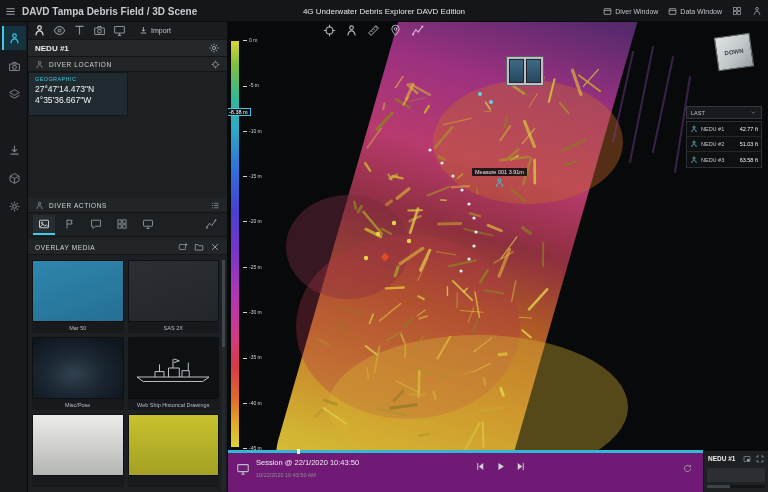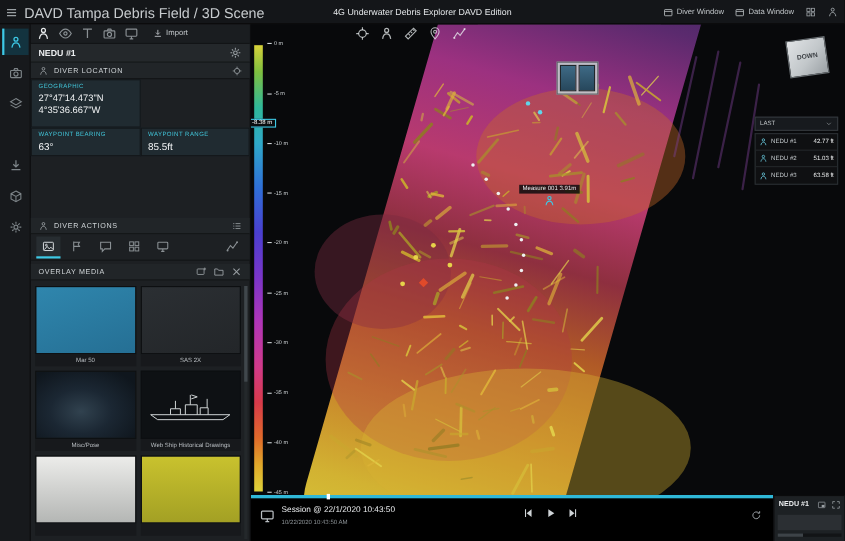--- a/index.html
+++ b/index.html
@@ -7,21 +7,21 @@
   body { font-family:"Liberation Sans", sans-serif; }
   #app { position:relative; width:768px; height:492px; background:#101214; overflow:hidden; color:#e6e9ea; }
 
   .ic { display:block; }
   .ic svg { display:block; width:100%; height:100%; }
   .ibtn { display:flex; align-items:center; justify-content:center; color:#9aa0a4; cursor:pointer; }
 
   
   .titlebar { position:absolute; left:0; top:0; width:768px; height:22px; background:#141619; border-bottom:1px solid #0a0b0c; z-index:40; }
   .tb-left { position:absolute; left:0; top:0; height:22px; display:flex; align-items:center; gap:6px; padding-left:5px; }
-  .tb-title { font-size:13px; color:#c7cbce; white-space:nowrap; }
+  .tb-title { font-size:10px; color:#c7cbce; white-space:nowrap;font-weight:bold; }
   .tb-center { position:absolute; left:0; right:0; top:0; height:22px; display:flex; align-items:center; justify-content:center; font-size:8px; color:#e3e6e8; pointer-events:none; }
   .tb-right { position:absolute; right:6px; top:0; height:22px; display:flex; align-items:center; gap:10px; }
   .tb-btn { display:flex; align-items:center; gap:3px; font-size:7px; color:#bfc4c7; cursor:pointer; }
   .tb-btn .ic { width:9px; height:9px; }
 
   
   .rail { position:absolute; left:0; top:22px; bottom:0; width:28px; background:#17191c; border-right:1px solid #0a0b0c; z-index:30; display:flex; flex-direction:column; align-items:center; padding-top:4px; }
   .rail-item { width:24px; height:24px; margin-bottom:4px; display:flex; align-items:center; justify-content:center; color:#7d8488; cursor:pointer; border-left:2px solid transparent; }
   .rail-item .ic { width:13px; height:13px; }
   .rail-item.active { background:#13333f; color:#3ec9e6; border-left:2px solid #3ec9e6; }
@@ -105,21 +105,21 @@
 
   
   .colorbar { position:absolute; left:230px; top:40px; width:10px; height:408px; z-index:20; border:1px solid #0a0b0c;
     background:linear-gradient(180deg,#d8d23a 0%,#7fbf3f 6%,#2fb89a 14%,#2fa8c8 22%,#2f6fd8 32%,#4a3fd0 42%,#7a35c8 52%,#b035b8 62%,#d03a8a 72%,#d83a4a 80%,#e06a2a 88%,#e0a82a 94%,#ddd23a 100%); }
   .cticks { position:absolute; left:243px; top:40px; height:408px; width:40px; z-index:20; pointer-events:none; }
   .ctick { position:absolute; left:0; transform:translateY(-50%); font-size:5px; color:#cfd4d7; white-space:nowrap; }
   .ctick::before { content:""; display:inline-block; width:4px; height:1px; background:#cfd4d7; vertical-align:middle; margin-right:2px; }
   .depth-chip { position:absolute; left:226px; top:108px; background:#0b0d0f; border:1px solid #3ec9e6; color:#fff; font-size:5.5px; padding:0 2px; z-index:21; white-space:nowrap; }
 
   
-  .bottombar { position:absolute; left:228px; bottom:0; width:475px; height:42px; background:#000000; z-index:25; }
+  .bottombar { position:absolute; left:228px; bottom:0; width:475px; height:42px; background:#701a75; z-index:25; }
   .timeline { position:absolute; left:0; top:0; width:100%; height:3px; background:#2fb8d8; cursor:pointer; }
   .playhead { position:absolute; left:14.5%; top:-1px; width:3px; height:5px; background:#ffffff; }
   .bb-icon { position:absolute; left:8px; top:12px; width:14px; height:14px; color:#b9bec2; }
   .bb-title { position:absolute; left:28px; top:8px; font-size:7.5px; color:#eceef0; white-space:nowrap; }
   .bb-sub { position:absolute; left:28px; top:22px; font-size:5.5px; color:#8a9094; white-space:nowrap; }
   .bb-controls { position:absolute; left:52%; top:11px; display:flex; gap:9px; }
   .bb-controls .ibtn { width:11px; height:11px; color:#cfd4d7; }
   .bb-loop { position:absolute; right:10px; top:13px; width:11px; height:11px; color:#9aa0a4; cursor:pointer; }
 
   .br-panel { position:absolute; right:0; bottom:0; width:65px; height:42px; background:#1d2124; border-left:1px solid #0a0b0c; border-top:1px solid #0a0b0c; z-index:25; }
@@ -406,30 +406,20 @@
     </div>
 
     <div class="loc-grid">
       <div class="loc-row">
         <div class="cell" style="height:44px">
           <div class="cell-label">GEOGRAPHIC</div>
           <div class="cell-value small2">
             <div>27°47'14.473"N</div>
             <div>4°35'36.667"W</div>
           </div>
-        </div>
-      </div>
-      <div class="loc-row">
-        <div class="cell" style="height:26px">
-          <div class="cell-label">WAYPOINT BEARING</div>
-          <div class="cell-value">63°</div>
-        </div>
-        <div class="cell" style="height:26px">
-          <div class="cell-label">WAYPOINT RANGE</div>
-          <div class="cell-value">85.5ft</div>
         </div>
       </div>
     </div>
 
     <div class="sec-head" style="top:176px">
       <span class="ic">
           <svg>
             <use href="#i-person"></use>
           </svg>
         </span>

